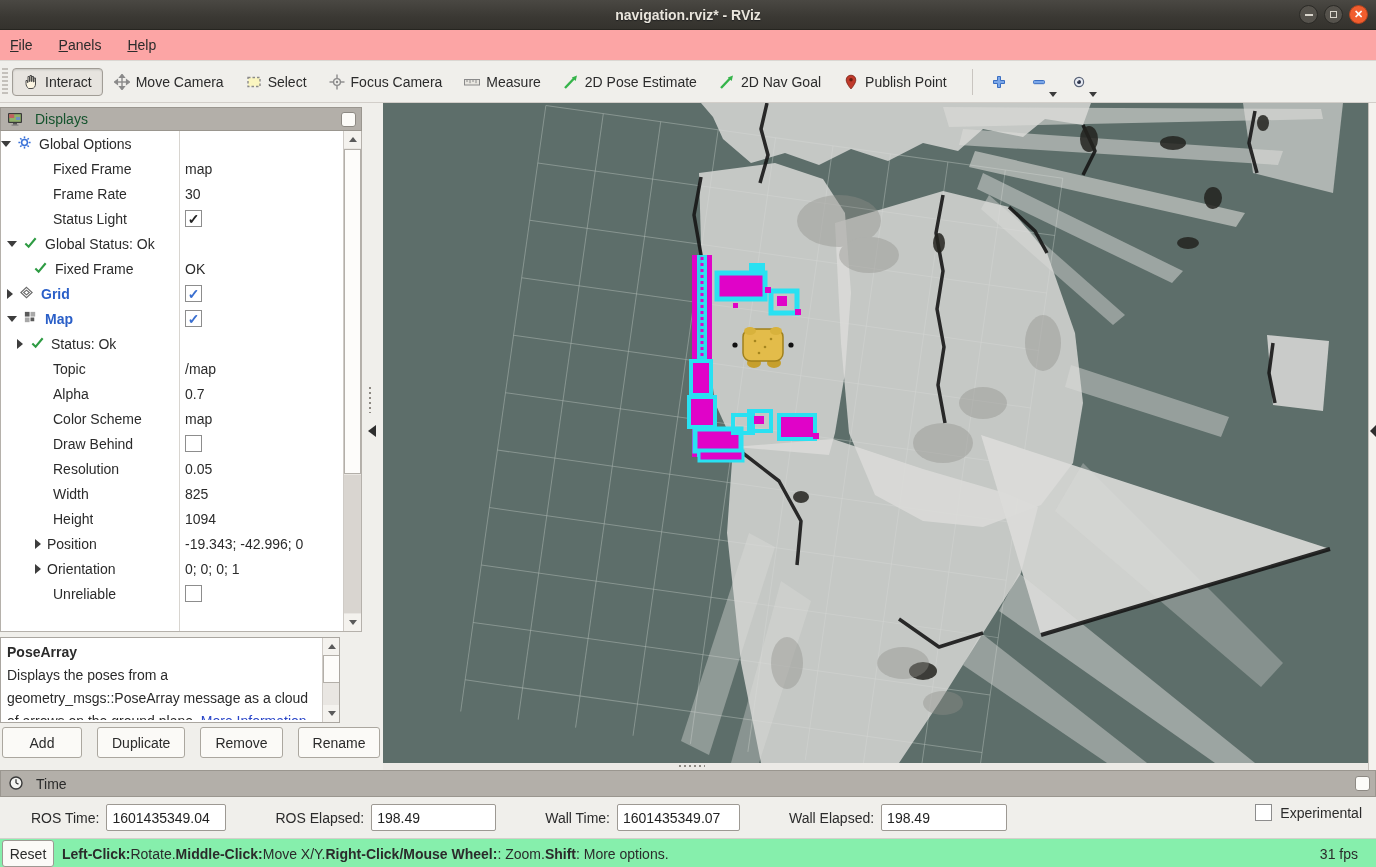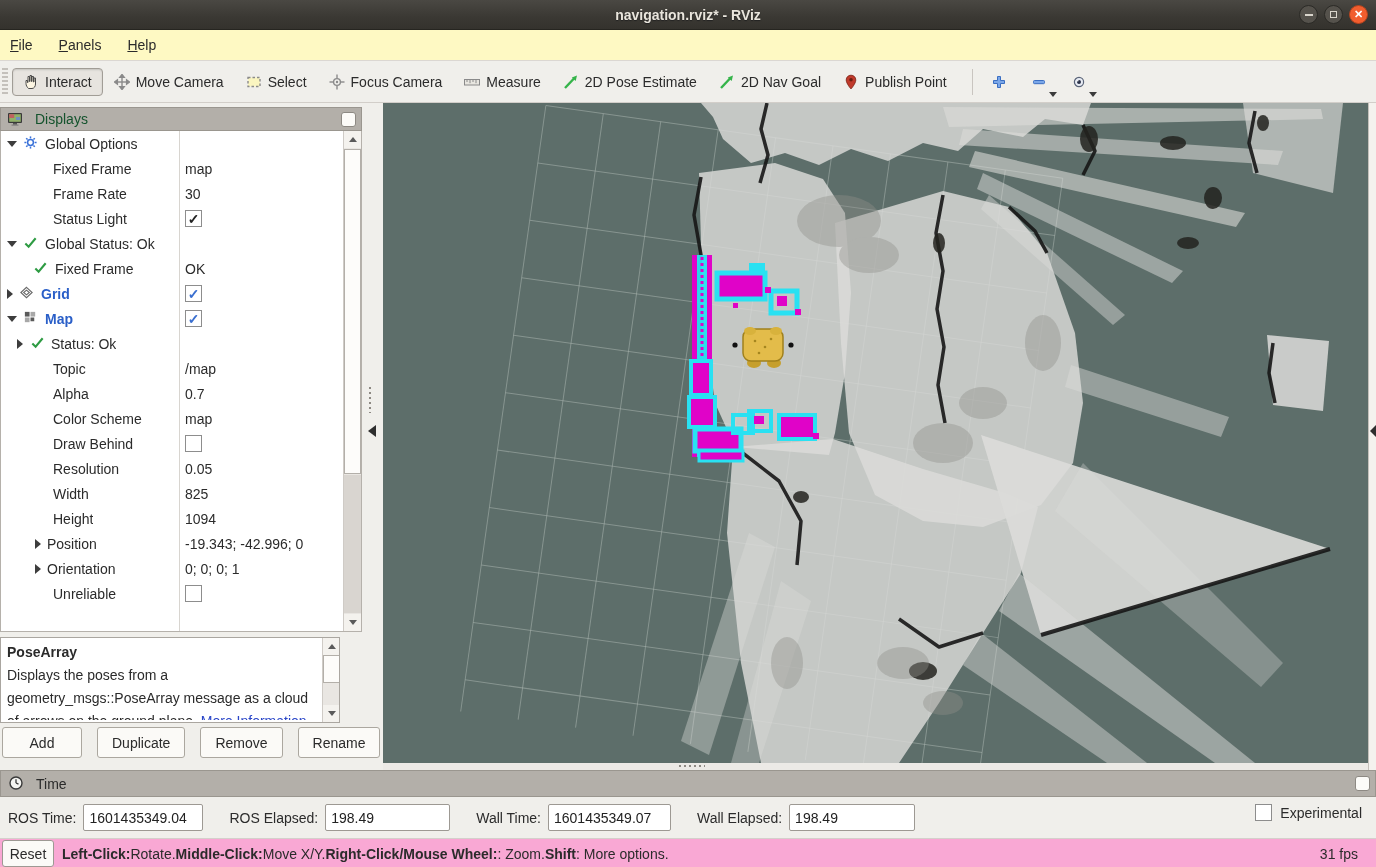--- a/index.html
+++ b/index.html
@@ -13,21 +13,21 @@
     display:flex; align-items:center; justify-content:center; }
   .titlebar .title { color:#e9e5dc; font-weight:bold; font-size:14px; text-shadow:0 1px 1px #222; }
   .winbtns { position:absolute; right:8px; top:5px; display:flex; gap:6px; }
   .winbtn { width:19px; height:19px; border-radius:50%; background:#55524c; border:1px solid #2b2a26;
     display:flex; align-items:center; justify-content:center; color:#d9d5cc; font-size:11px; line-height:1; }
   .winbtn .bar { width:8px; height:2px; background:#d9d5cc; }
   .winbtn .sq { width:7px; height:7px; border:1.5px solid #d9d5cc; }
   .winbtn.close { background:var(--close-button-orange,#f15d2e); border-color:#b5431e; color:#fff; font-weight:bold; }
 
   
-  .menubar { position:absolute; left:0; top:30px; width:100%; height:30px; background:#fef9c3;
+  .menubar { position:absolute; left:0; top:30px; width:100%; height:30px; background:#fca5a5;
     display:flex; align-items:center; padding-left:10px; gap:26px; }
   .menu-item { cursor:default; }
   .menu-item u { text-decoration:underline; }
 
   
   .toolbar { position:absolute; left:0; top:60px; width:100%; height:43px; background:#f0efeb;
     border-top:1px solid #dbd7d2; border-bottom:1px solid #d2cec9; display:flex; align-items:center; }
   .grip { width:6px; height:28px; margin:0 4px 0 2px;
     background:repeating-linear-gradient(#b9b5af 0 2px, transparent 2px 4px); opacity:.8; }
   .tool { display:flex; align-items:center; gap:6px; padding:5px 10px; 
@@ -97,28 +97,28 @@
 
   .right-strip { position:absolute; left:1368px; top:0; width:8px; height:667px; background:#f4f2ee; border-left:1px solid #c5c1bb; }
   .right-strip .arrow { position:absolute; left:1px; top:322px; width:0; height:0;
     border-top:6px solid transparent; border-bottom:6px solid transparent; border-right:6px solid #2e2e2e; }
 
   
   .time-panel { position:absolute; left:0; top:770px; width:1376px; height:68px; background:#f0efeb; }
   .time-header { position:absolute; left:0; top:0; width:100%; height:27px; background:var(--panel-header-gray,#b3afa9);
     border:1px solid #9a968f; display:flex; align-items:center; gap:6px; padding:0 7px; }
   .time-row { position:absolute; left:0; top:27px; width:100%; height:41px; display:flex; align-items:center; padding-left:8px; }
-  .tfield { display:flex; align-items:center; margin-right:26px; }
+  .tfield { display:flex; align-items:center; margin-right:26px;margin-left:23px; }
   .tfield label { margin-right:7px; }
   .tfield input { height:27px; border:1px solid #9d9993; border-radius:2px; background:#fff; padding:0 5px;
     font-family:"Liberation Sans",sans-serif; font-size:14px; color:#222; }
   .experimental { position:absolute; right:14px; top:34px; display:flex; align-items:center; gap:8px; }
 
   
-  .statusbar { position:absolute; left:0; top:838px; width:1376px; height:29px; background:#f9a8d4;
+  .statusbar { position:absolute; left:0; top:838px; width:1376px; height:29px; background:#86efac;
     border-top:1px solid #d4d0cb; }
   .reset-btn { position:absolute; left:2px; top:1px; width:52px; height:27px; background:#fbfaf7;
     border:1px solid #9d9993; border-radius:3px; display:flex; align-items:center; justify-content:center; }
   .helptext { position:absolute; left:62px; top:0; height:29px; display:flex; align-items:center; white-space:nowrap; }
   .helptext b { font-weight:bold; }
   .fps { position:absolute; right:18px; top:0; height:29px; display:flex; align-items:center; }
 </style>
 </head>
 <body>
 
@@ -249,21 +249,21 @@
               <rect x="9" y="6" width="4" height="3" fill="#7090c0"></rect>
               <rect x="6" y="12" width="4" height="1.6" fill="#555"></rect>
               <rect x="4.5" y="13.6" width="7" height="1" fill="#777"></rect>
             </svg></span>
         <span class="ph-title">Displays</span>
         <span class="float-btn"></span>
       </div>
 
       <div class="tree" id="tree">
         <div class="divider"></div>
-        <div class="trow" style="padding-left: 6px;">
+        <div class="trow" style="">
             <span class="exp down"></span>
             <span class="ticon"><svg width="15" height="15" viewBox="0 0 16 16">
                 <g stroke="#3a72d8" stroke-width="1.6" fill="none">
                   <circle cx="8" cy="8" r="3.1"></circle>
                   <line x1="8" y1="1.5" x2="8" y2="3.6"></line>
                   <line x1="8" y1="12.4" x2="8" y2="14.5"></line>
                   <line x1="1.5" y1="8" x2="3.6" y2="8"></line>
                   <line x1="12.4" y1="8" x2="14.5" y2="8"></line>
                   <line x1="3.4" y1="3.4" x2="4.9" y2="4.9"></line>
                   <line x1="12.6" y1="3.4" x2="11.1" y2="4.9"></line>

